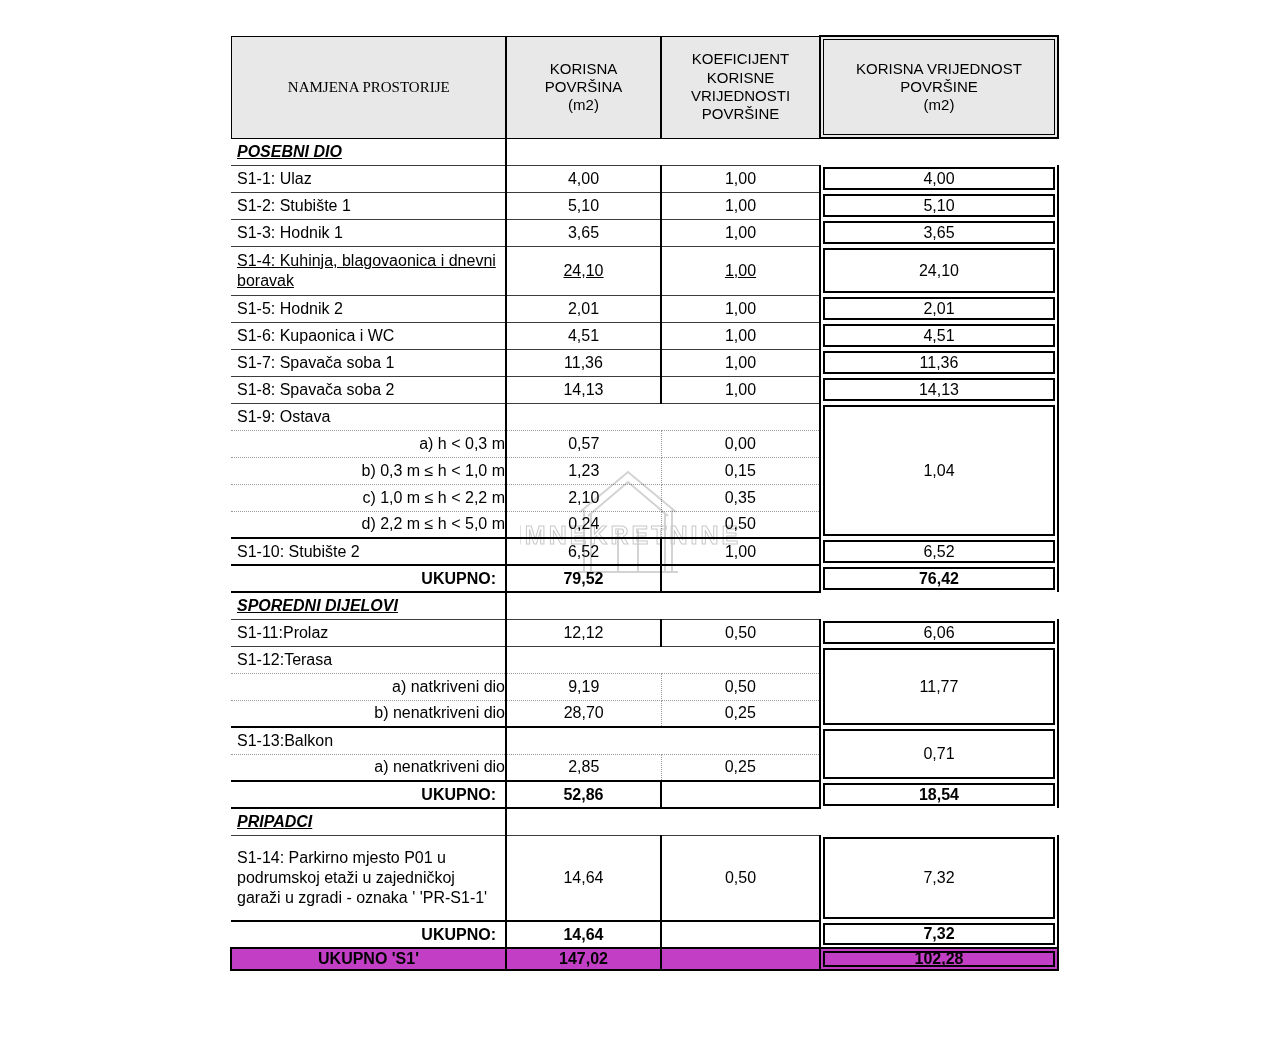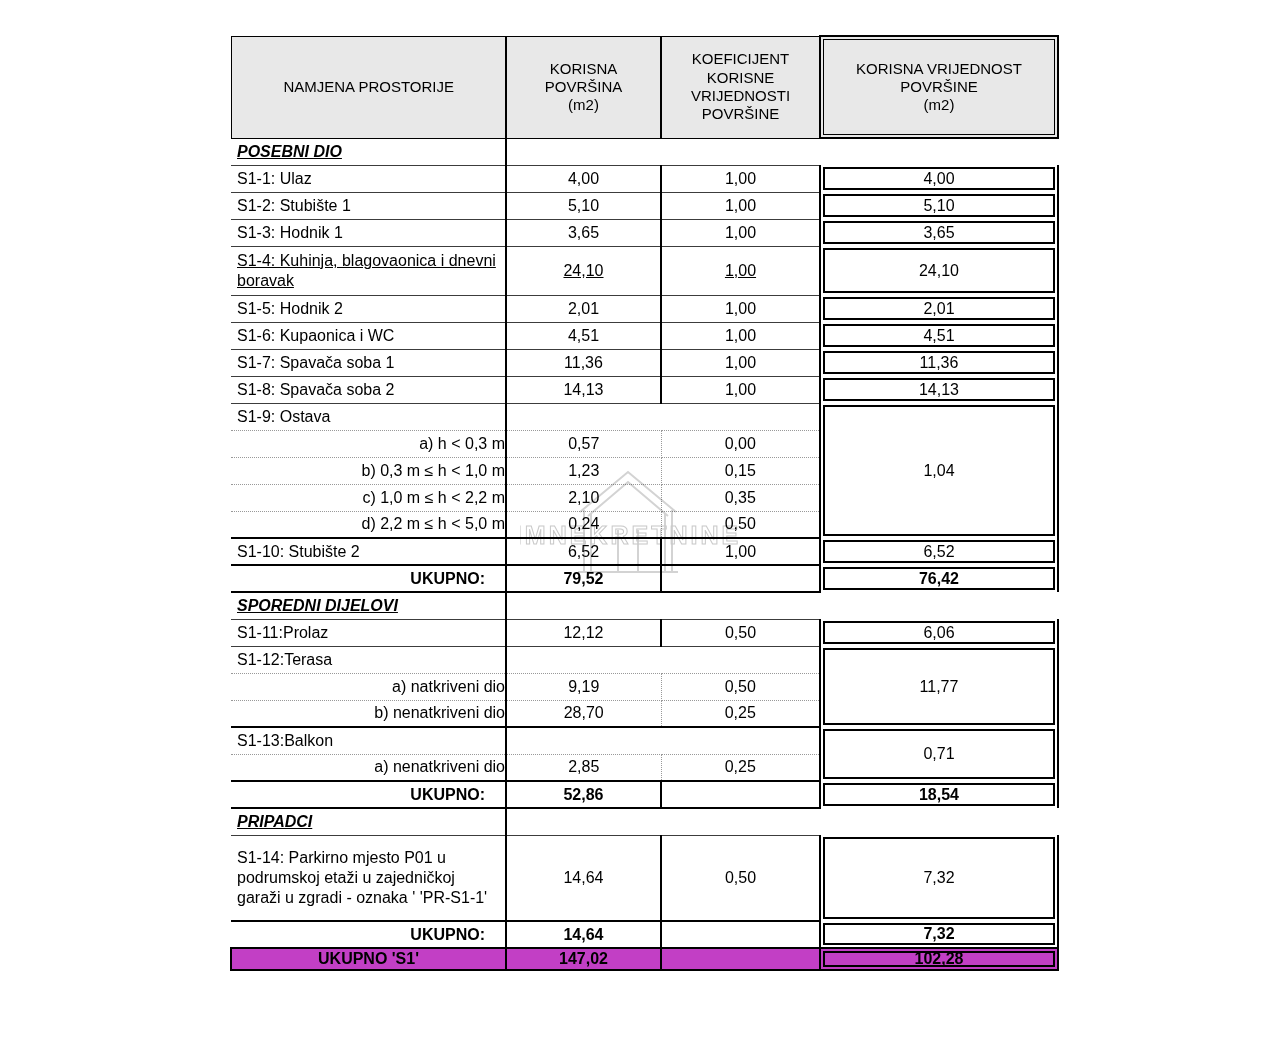--- a/index.html
+++ b/index.html
@@ -11,21 +11,21 @@
     position:absolute; left:230px; top:35px; width:827px;
     border-collapse:collapse; table-layout:fixed; z-index:1;
   }
   td {
     padding:0 6px; font-size:16px; vertical-align:middle;
     overflow:hidden; line-height:1.22;
   }
   
   tr.hdr { height:102px; }
   tr.hdr td { background:#e8e8e8; font-size:15px; text-align:center; white-space:pre-line; }
-  td.hc1 { border:1px solid #000; border-right:2.5px solid #000; text-align:left; padding-left:7px; }
+  td.hc1 { border:1px solid #000; border-right:2.5px solid #000; text-align:left; padding-left:7px;font-family:Liberation Serif, serif; }
   td.hc2 { border:1px solid #000; border-right:2.5px solid #000;margin-top:24px; }
   td.hc3 { border:1px solid #000; }
   td.hc4 { border:2.5px solid #000; position:relative; padding:0;margin-left:24px; }
   td.hc4 .hbox {
     position:absolute; top:2px; left:2px; right:2px; bottom:2px;
     border:1.5px solid #000; display:flex; flex-direction:column;
     align-items:center; justify-content:center; white-space:pre-line;
   }
   
   tr.section, tr.data, tr.sub, tr.grouplabel, tr.total { height:27px; }
@@ -49,21 +49,21 @@
 
   tr.grouplabel .c1  { border-bottom:1px dotted #999; }
   tr.grouplabel .c23 { border-bottom:1px dotted #999; }
 
   tr.sub .subl { text-align:right; padding-right:0; border-right:2.5px solid #000; border-bottom:1px dotted #999; }
   tr.sub .subn2 { text-align:center; border-right:1px dotted #999; border-bottom:1px dotted #999; }
   tr.sub .subn3 { text-align:center; border-bottom:1px dotted #999;margin-top:33px; }
   tr.sub.last .subl, tr.sub.last .subn2, tr.sub.last .subn3 { border-bottom:2px solid #000; }
 
   tr.total td { border-top:2px solid #000; border-bottom:2px solid #000; font-weight:bold; }
-  tr.total .tlab { text-align:right; padding-right:20px; border-right:2.5px solid #000; }
+  tr.total .tlab { text-align:right; padding-right:9px; border-right:2.5px solid #000; }
   tr.total .num.c2 { border-right:2.5px solid #000; }
   tr.total .c4 { border-top:none; border-bottom:none; }
 
   tr.grand td { background:var(--magenta); border:2px solid #000; font-weight:bold; text-align:center; }
   tr.grand .c1g { border-right:2.5px solid #000; }
   tr.grand .c4 { border-left:2.5px solid #000; border-right:2.5px solid #000; padding:0; }
 
   
   .watermark {
     position:absolute; left:520px; top:452px; width:240px; height:140px;

